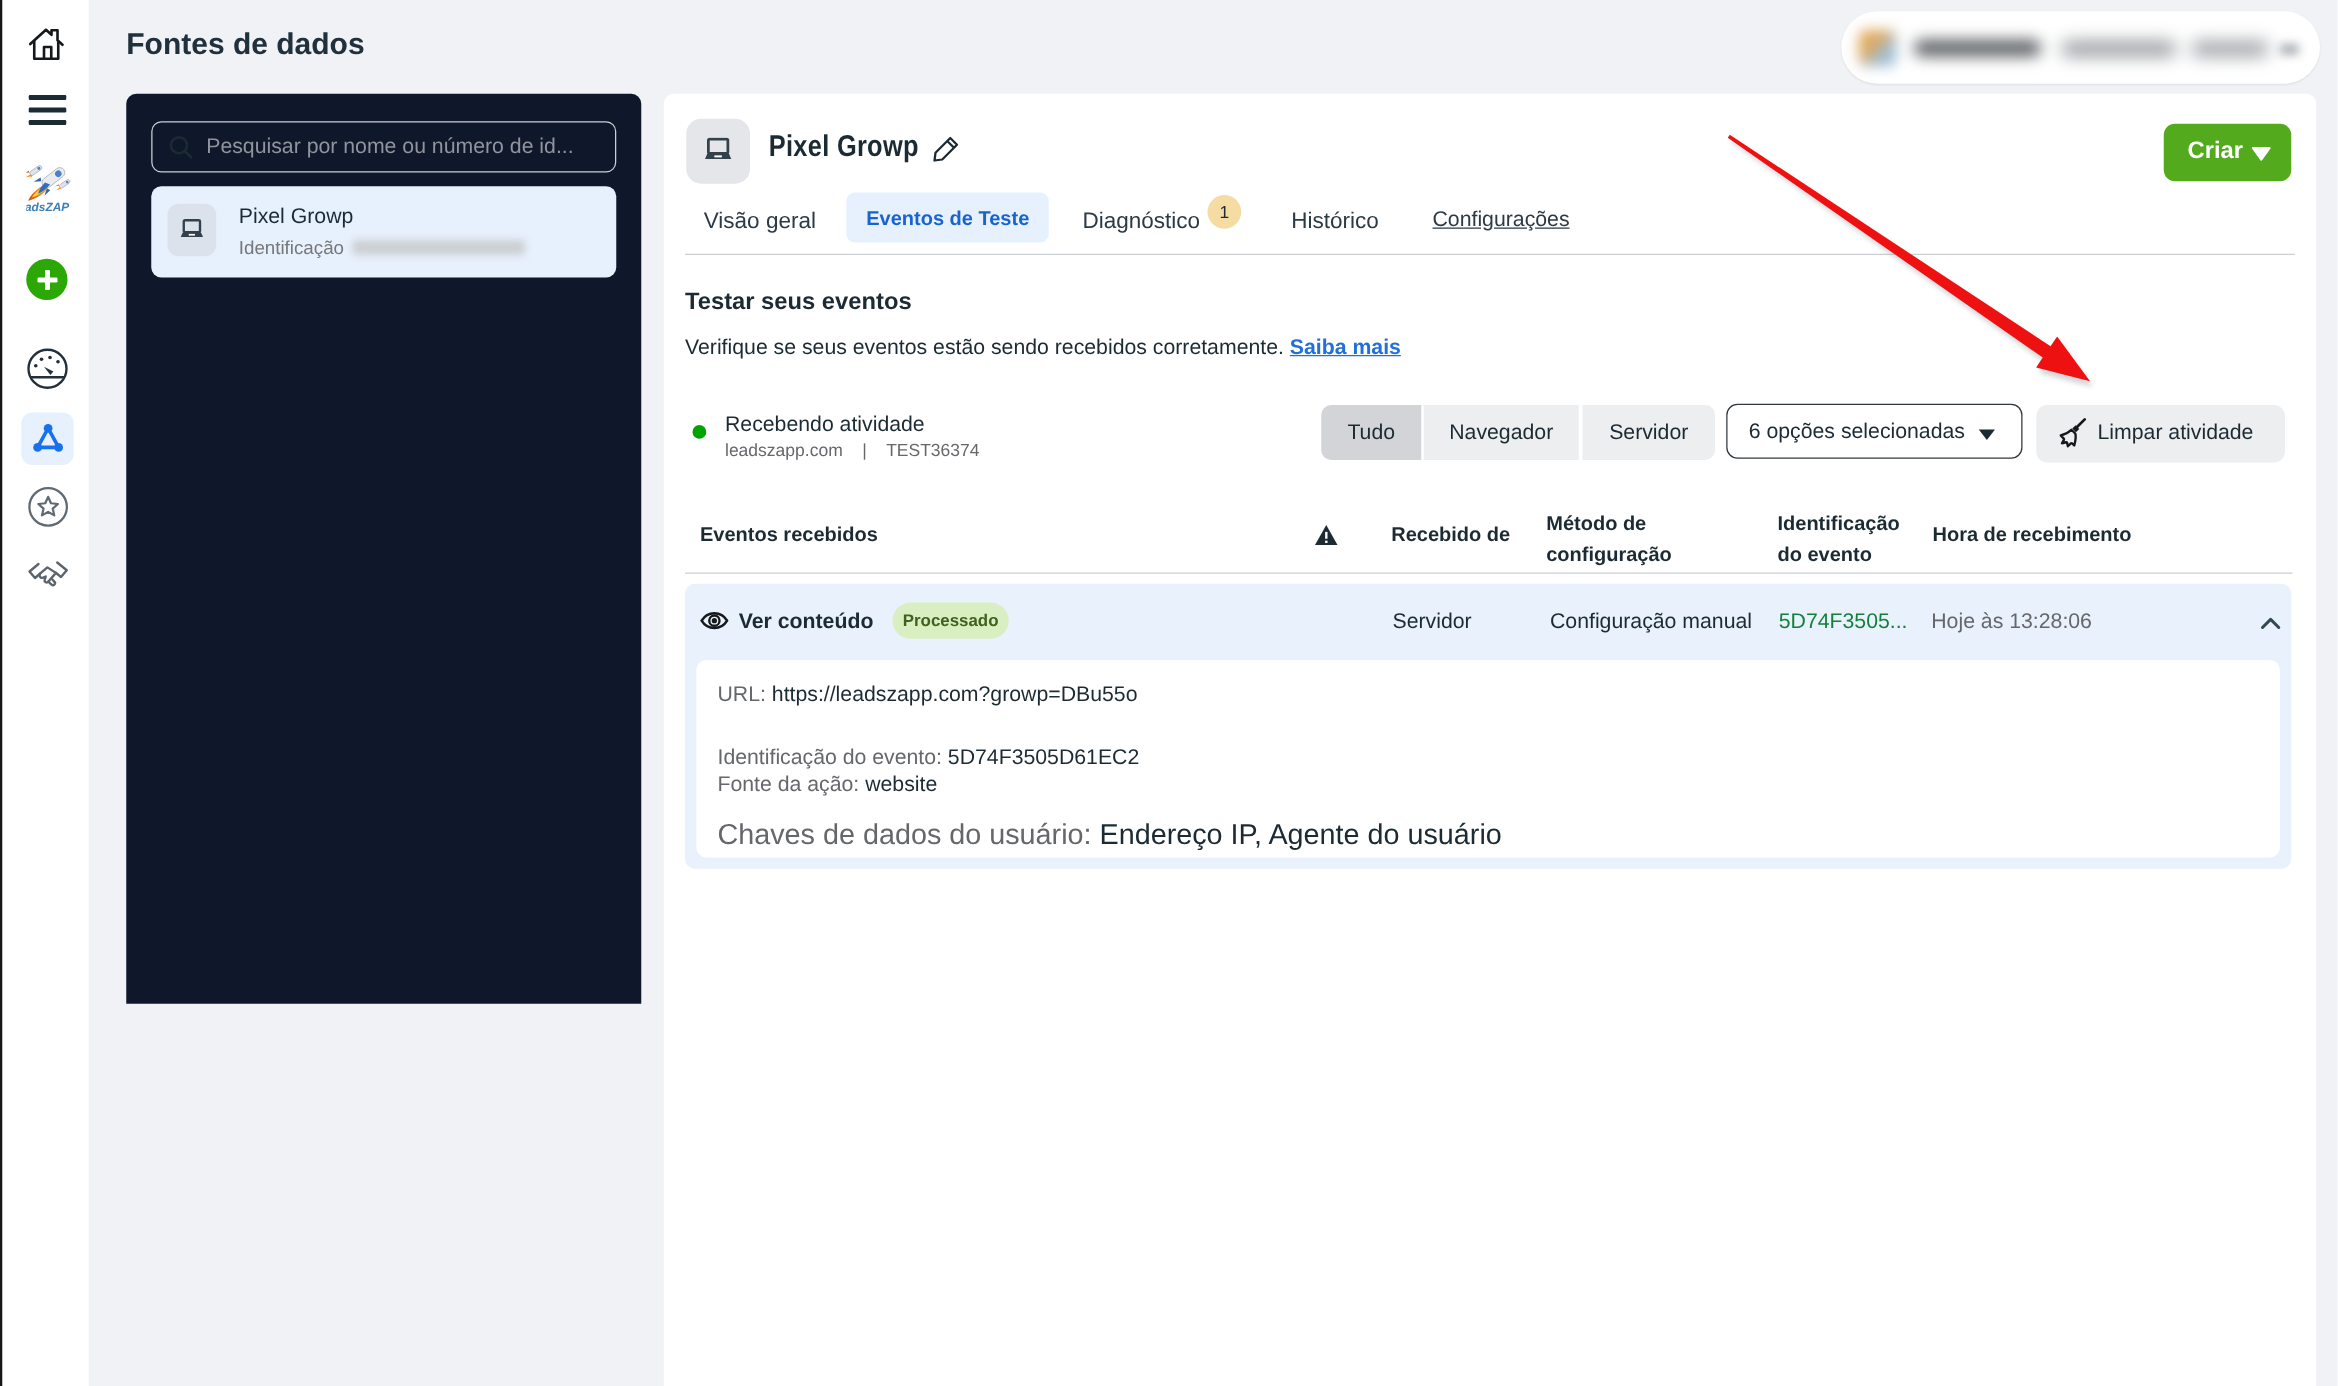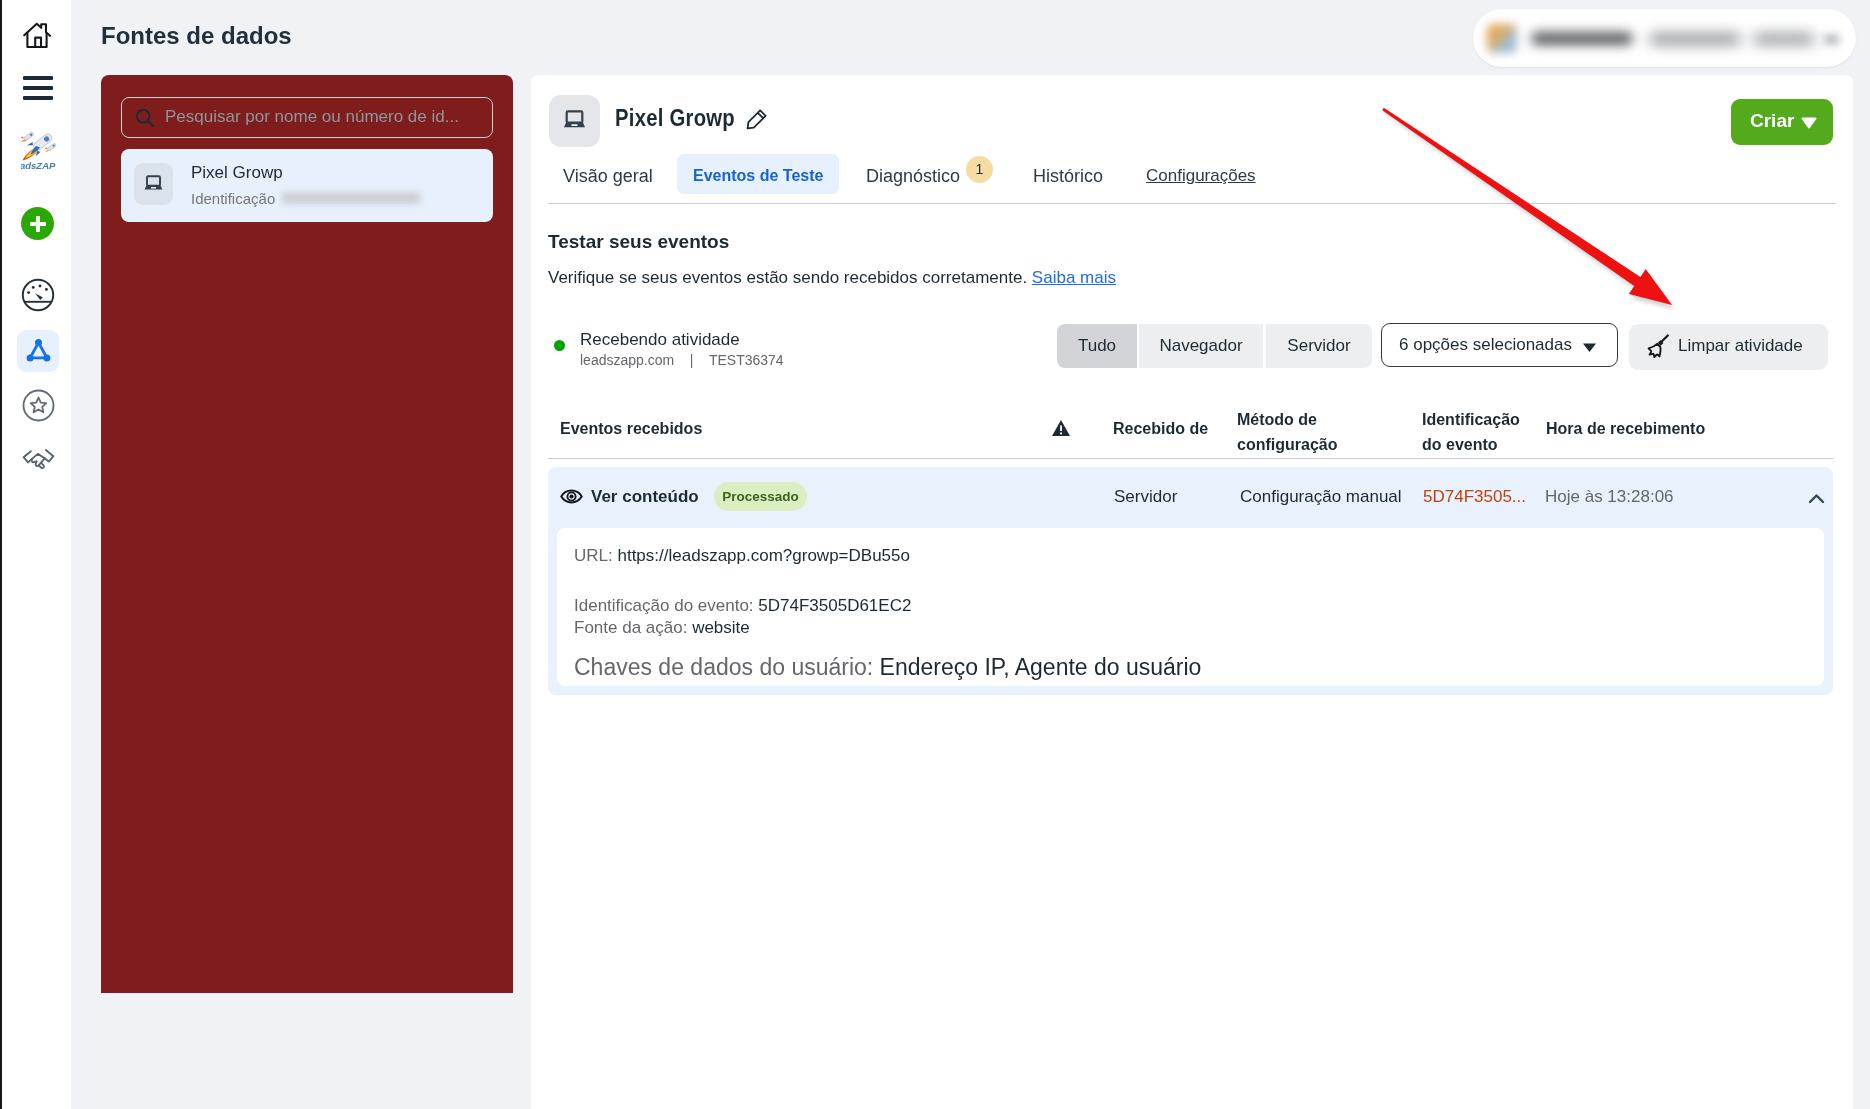--- a/index.html
+++ b/index.html
@@ -99,21 +99,21 @@
 <div class="abs" style="left:101px;top:22px;font-size:24px;font-weight:bold;color:#20303c;">Fontes de dados</div>
 
 <div class="abs" style="left:1473px;top:9px;width:383px;height:58px;background:#fff;border-radius:29px;box-shadow:0 1px 2px rgba(0,0,0,.08);overflow:hidden;">
   <div class="abs" style="left:14px;top:15px;width:30px;height:29px;border-radius:6px;background:linear-gradient(135deg,#dda04c 35%,#93b6d2 70%);filter:blur(5px);opacity:0.9;"></div>
   <div class="abs" style="left:58px;top:23px;width:102px;height:13px;border-radius:7px;background:#585c61;filter:blur(6px);"></div>
   <div class="abs" style="left:176px;top:24px;width:92px;height:12px;border-radius:6px;background:#94989d;filter:blur(7px);"></div>
   <div class="abs" style="left:280px;top:24px;width:62px;height:12px;border-radius:6px;background:#9b9fa4;filter:blur(7px);"></div>
   <div class="abs" style="left:351px;top:26px;width:15px;height:9px;background:#adb2b7;filter:blur(4px);"></div>
 </div>
 
-<div class="abs" style="left:101px;top:75px;width:412px;height:918px;background:#7f1d1d;border-radius:8px 8px 0 0;">
+<div class="abs" style="left:101px;top:75px;width:412px;height:728px;background:#0f172a;border-radius:8px 8px 0 0;">
 
   <div class="abs" style="left:20px;top:22px;width:372px;height:41px;border:1px solid #ccd0d5;border-radius:8px;"></div>
   <svg class="abs" style="left:34px;top:33px;" width="20" height="20" viewBox="0 0 20 20" fill="none" stroke="#1c2b33" stroke-width="2">
     <circle cx="8.2" cy="8.2" r="6.4"></circle>
     <path d="M13 13 L18 18" stroke-linecap="round"></path>
   </svg>
   <div class="abs" style="left:64px;top:32px;font-size:17px;color:#90949c;">Pesquisar por nome ou número de id...</div>
 
   <div class="abs" style="left:20px;top:74px;width:372px;height:73px;background:#e7f0fd;border-radius:8px;">
     <div class="abs" style="left:13px;top:14px;width:39px;height:42px;background:#dbe2eb;border-radius:9px;"></div>
@@ -152,21 +152,21 @@
   <div class="abs" style="left:32px;top:91px;font-size:18px;color:#2c3a45;">Visão geral</div>
   <div class="abs" style="left:146px;top:79px;width:162px;height:40px;background:#e7f0fd;border-radius:7px;"></div>
   <div class="abs" style="left:162px;top:92px;font-size:16px;font-weight:bold;color:#1763cf;">Eventos de Teste</div>
   <div class="abs" style="left:335px;top:91px;font-size:18px;color:#2c3a45;">Diagnóstico</div>
   <div class="abs" style="left:435px;top:81px;width:27px;height:27px;background:#f5dca2;border-radius:50%;text-align:center;line-height:27px;font-size:14px;color:#1c2b33;">1</div>
   <div class="abs" style="left:502px;top:91px;font-size:18px;color:#2c3a45;">Histórico</div>
   <div class="abs" style="left:615px;top:91px;font-size:17px;color:#2c3a45;text-decoration:underline;">Configurações</div>
   <div class="abs" style="left:17px;top:128px;width:1288px;height:1px;background:#ccd0d5;"></div>
 
   <div class="abs" style="left:17px;top:156px;font-size:19px;font-weight:bold;color:#1c2b33;">Testar seus eventos</div>
-  <div class="abs" style="left:17px;top:193px;font-size:17px;color:#1c2b33;">Verifique se seus eventos estão sendo recebidos corretamente. <span style="color:#216fdb;text-decoration:underline;">Saiba mais</span></div>
+  <div class="abs" style="left:17px;top:193px;font-size:17px;color:#1c2b33;">Verifique se seus eventos estão sendo recebidos corretamente. <span style="color:#216fdb;text-decoration:underline;font-weight:bold;">Saiba mais</span></div>
 
   <div class="abs" style="left:23px;top:265px;width:11px;height:11px;border-radius:50%;background:#00a400;"></div>
   <div class="abs" style="left:49px;top:255px;font-size:17px;color:#1c2b33;">Recebendo atividade</div>
   <div class="abs" style="left:49px;top:277px;font-size:14px;color:#65676b;">leadszapp.com&nbsp;&nbsp;&nbsp;&nbsp;|&nbsp;&nbsp;&nbsp;&nbsp;TEST36374</div>
 
   <div class="abs" style="left:526px;top:249px;width:80px;height:44px;background:#d2d4d8;border-radius:8px 0 0 8px;text-align:center;line-height:44px;font-size:17px;">Tudo</div>
   <div class="abs" style="left:608px;top:249px;width:124px;height:44px;background:#eceef0;text-align:center;line-height:44px;font-size:17px;">Navegador</div>
   <div class="abs" style="left:735px;top:249px;width:106px;height:44px;background:#eceef0;border-radius:0 8px 8px 0;text-align:center;line-height:44px;font-size:17px;">Servidor</div>
 
   <div class="abs" style="left:850px;top:248px;width:237px;height:44px;border:1.5px solid #31383e;border-radius:9px;">
@@ -200,21 +200,21 @@
   <div class="abs" style="left:17px;top:392px;width:1285px;height:228px;background:#e8f1fc;border-radius:8px;">
     <svg class="abs" style="left:12px;top:22px;" width="23" height="15" viewBox="0 0 23 15" fill="none">
         <path d="M11.5 1.6 C6.5 1.6 3 4.7 1.3 7.5 C3 10.3 6.5 13.4 11.5 13.4 C16.5 13.4 20 10.3 21.7 7.5 C20 4.7 16.5 1.6 11.5 1.6 Z" stroke="#16191c" stroke-width="2"></path>
         <circle cx="11.5" cy="7.5" r="4.1" stroke="#16191c" stroke-width="1.9"></circle>
         <circle cx="11.5" cy="7.5" r="2.1" fill="#16191c"></circle>
       </svg>
     <div class="abs" style="left:43px;top:20px;font-size:17px;font-weight:bold;color:#1c2b33;">Ver conteúdo</div>
     <div class="abs" style="left:166px;top:15px;width:93px;height:29px;background:#d9efc2;border-radius:15px;text-align:center;line-height:29px;font-size:13.5px;font-weight:bold;color:#41611f;">Processado</div>
     <div class="abs" style="left:566px;top:20px;font-size:17px;color:#1c2b33;">Servidor</div>
     <div class="abs" style="left:692px;top:20px;font-size:17px;color:#1c2b33;">Configuração manual</div>
-    <div class="abs" style="left:875px;top:20px;font-size:17px;color:#c2410c;">5D74F3505...</div>
+    <div class="abs" style="left:875px;top:20px;font-size:17px;color:#15803d;">5D74F3505...</div>
     <div class="abs" style="left:997px;top:20px;font-size:17px;color:#65676b;">Hoje às 13:28:06</div>
     <svg class="abs" style="left:1260px;top:26px;" width="17" height="11" viewBox="0 0 17 11" fill="none" stroke="#344854" stroke-width="2.4" stroke-linecap="round" stroke-linejoin="round">
         <path d="M2 9 L8.5 2.5 L15 9"></path>
       </svg>
 
     <div class="abs" style="left:9px;top:61px;width:1267px;height:158px;background:#fff;border-radius:8px;">
       <div class="abs" style="left:17px;top:18px;font-size:17px;color:#65676b;">URL: <span style="color:#1c2b33;">https://leadszapp.com?growp=DBu55o</span></div>
       <div class="abs" style="left:17px;top:68px;font-size:17px;color:#65676b;">Identificação do evento: <span style="color:#1c2b33;">5D74F3505D61EC2</span></div>
       <div class="abs" style="left:17px;top:90px;font-size:17px;color:#65676b;">Fonte da ação: <span style="color:#1c2b33;">website</span></div>
       <div class="abs" style="left:17px;top:126px;font-size:23px;color:#65676b;">Chaves de dados do usuário: <span style="color:#1c2b33;">Endereço IP, Agente do usuário</span></div>

